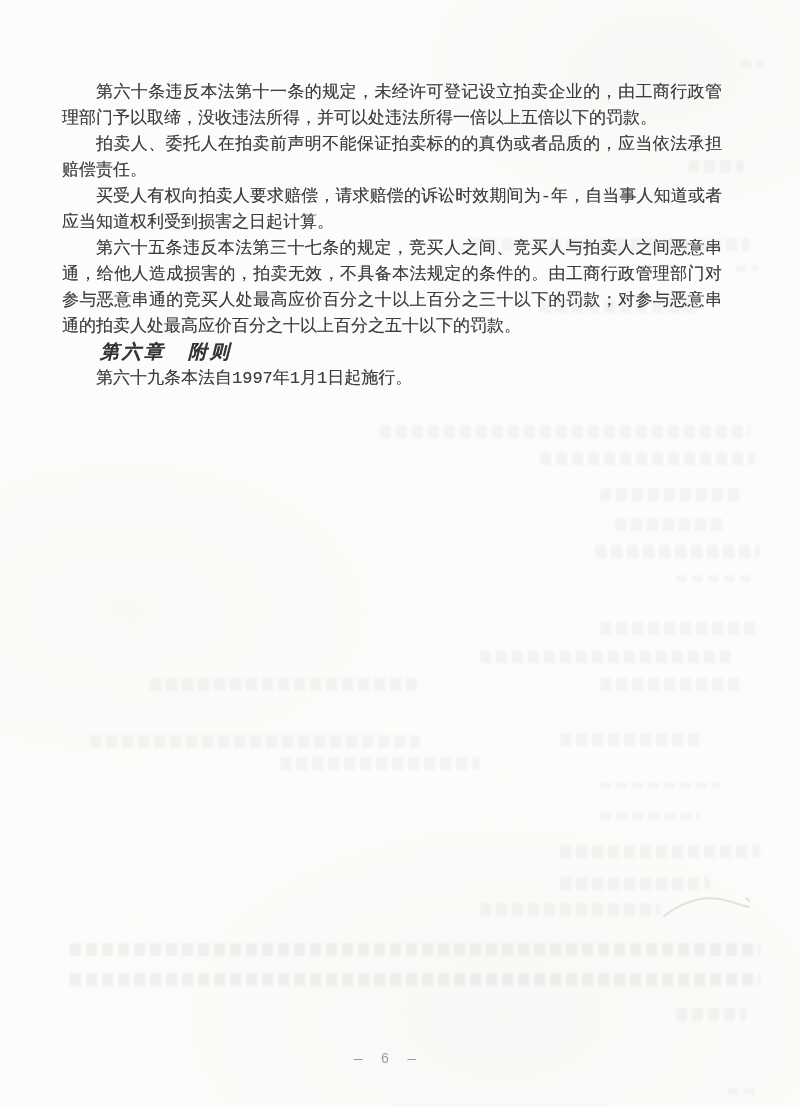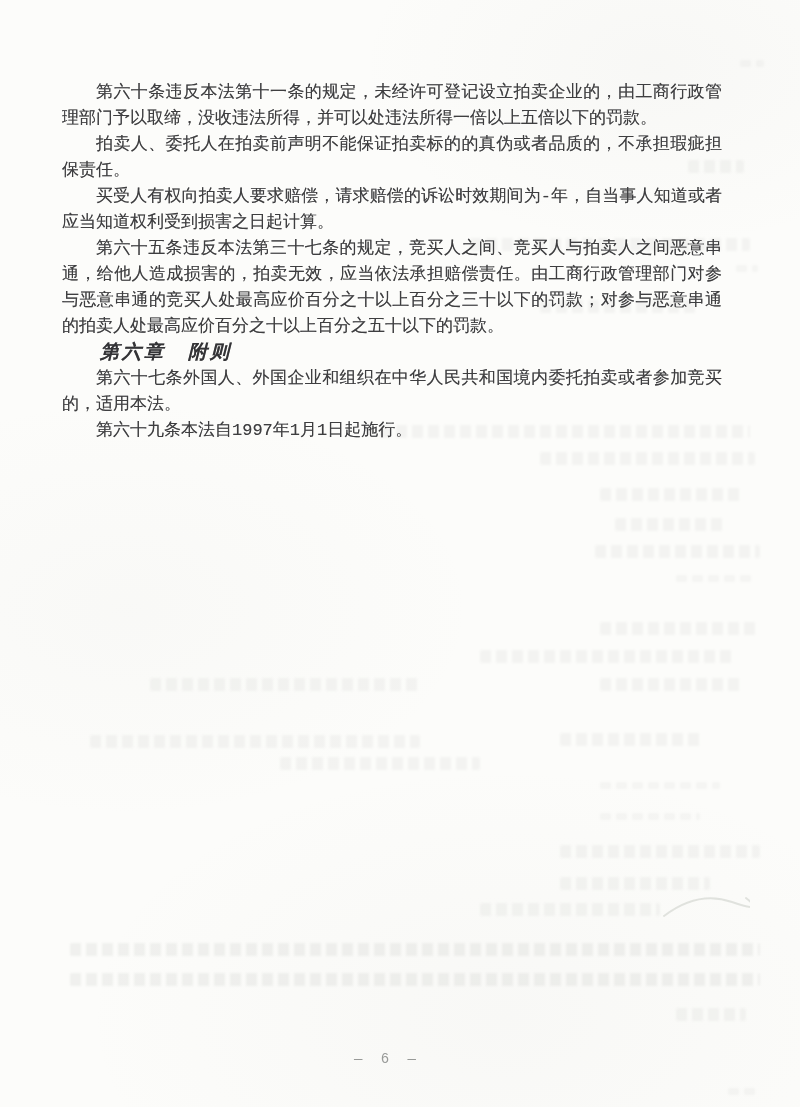--- a/index.html
+++ b/index.html
@@ -110,25 +110,24 @@
   <div class="bleed strong" style="left:70px; top:973px; width:690px;"></div>
   <div class="bleed" style="left:676px; top:1008px; width:70px;"></div>
   <div class="bleed tick" style="left:728px; top:1088px; width:28px;"></div>
 
   <svg class="pen-mark" style="left:660px; top:886px;" width="90" height="36" viewBox="0 0 90 36">
     <path d="M4,30 Q38,4 72,16 T86,12" fill="none" stroke="#c7cbc4" stroke-width="2" stroke-linecap="round"></path>
   </svg>
 
   <main class="content">
     <p>第六十条违反本法第十一条的规定，未经许可登记设立拍卖企业的，由工商行政管理部门予以取缔，没收违法所得，并可以处违法所得一倍以上五倍以下的罚款。</p>
-    <p>拍卖人、委托人在拍卖前声明不能保证拍卖标的的真伪或者品质的，不承担瑕疵担保责任。</p>
+    <p>拍卖人、委托人在拍卖前声明不能保证拍卖标的的真伪或者品质的，应当依法承担赔偿责任。</p>
     <p>买受人有权向拍卖人要求赔偿，请求赔偿的诉讼时效期间为-年，自当事人知道或者应当知道权利受到损害之日起计算。</p>
-    <p>第六十五条违反本法第三十七条的规定，竞买人之间、竞买人与拍卖人之间恶意串通，给他人造成损害的，拍卖无效，应当依法承担赔偿责任。由工商行政管理部门对参与恶意串通的竞买人处最高应价百分之十以上百分之三十以下的罚款；对参与恶意串通的拍卖人处最高应价百分之十以上百分之五十以下的罚款。</p>
+    <p>第六十五条违反本法第三十七条的规定，竞买人之间、竞买人与拍卖人之间恶意串通，给他人造成损害的，拍卖无效，不具备本法规定的条件的。由工商行政管理部门对参与恶意串通的竞买人处最高应价百分之十以上百分之三十以下的罚款；对参与恶意串通的拍卖人处最高应价百分之十以上百分之五十以下的罚款。</p>
 
     <p class="chapter-heading">第六章　附则</p>
 
-    <p>第六十七条外国人、外国企业和组织在中华人民共和国境内委托拍卖或者参加竞买的，适用本法。</p>
     <p>第六十九条本法自1997年1月1日起施行。</p>
   </main>
 
   <div class="page-number">— 6 —</div>
 
 </div>
 
 </body></html>

